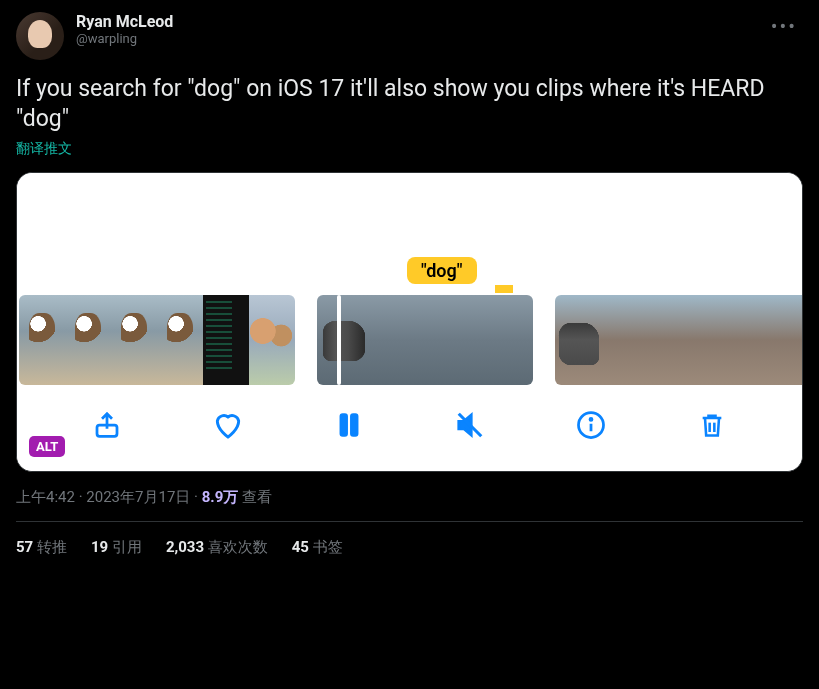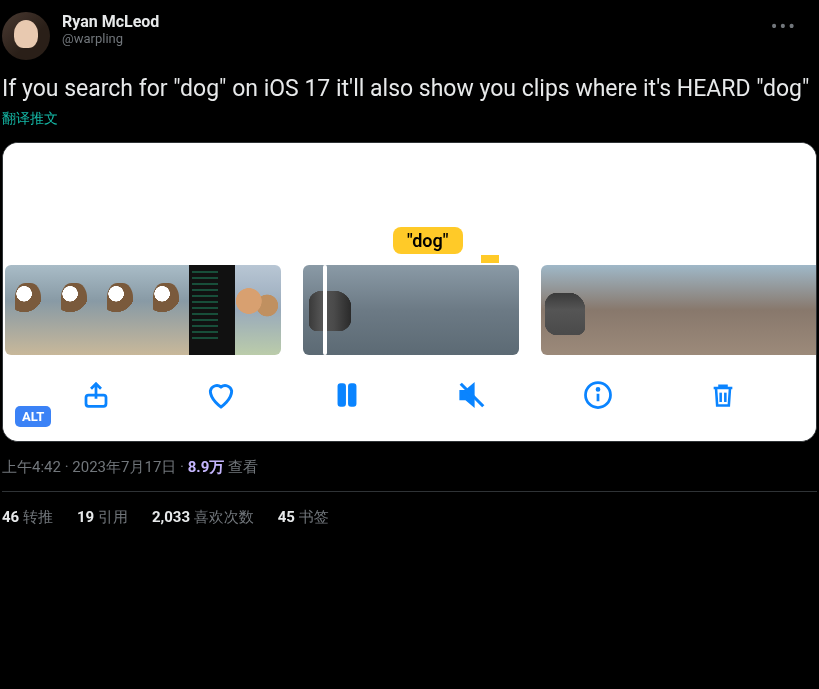--- a/index.html
+++ b/index.html
@@ -5,21 +5,21 @@
   * { box-sizing: border-box; margin: 0; padding: 0; }
   body {
     background: #000;
     width: 819px;
     height: 689px;
     font-family: -apple-system, BlinkMacSystemFont, "Segoe UI", Roboto, Helvetica, Arial, sans-serif;
     color: #e7e9ea;
     overflow: hidden;
   }
   .tweet {
-    padding: 12px 2px;
+    padding: 12px 16px;
     position: relative;
   }
   .header {
     display: flex;
     align-items: flex-start;
     gap: 12px;
     margin-bottom: 14px;
   }
   .avatar {
     width: 48px;
@@ -157,21 +157,21 @@
     justify-content: center;
     cursor: pointer;
   }
   .ctrl svg { stroke: #0a84ff; fill: none; stroke-width: 2.2; }
   .ctrl.fill svg { fill: #0a84ff; stroke: #0a84ff; }
 
   .alt-badge {
     position: absolute;
     left: 12px;
     bottom: 14px;
-    background: #3b82f6;
+    background: #a21caf;
     color: #fff;
     font-weight: 700;
     font-size: 13px;
     padding: 3px 7px;
     border-radius: 5px;
   }
 
   .meta-line {
     margin-top: 16px;
     font-size: 15px;
@@ -287,19 +287,19 @@
     <div class="alt-badge">ALT</div>
   </div>
 
   <div class="meta-line">
     <span>上午4:42</span><span> · </span><span>2023年7月17日</span><span> · </span><span class="bold">8.9万</span><span> 查看</span>
   </div>
 
   <div class="divider"></div>
 
   <div class="stats">
-    <div><span class="num">46</span><span> 转推</span></div>
+    <div><span class="num">57</span><span> 转推</span></div>
     <div><span class="num">19</span><span> 引用</span></div>
     <div><span class="num">2,033</span><span> 喜欢次数</span></div>
     <div><span class="num">45</span><span> 书签</span></div>
   </div>
 
 </div>
 
 </body></html>

